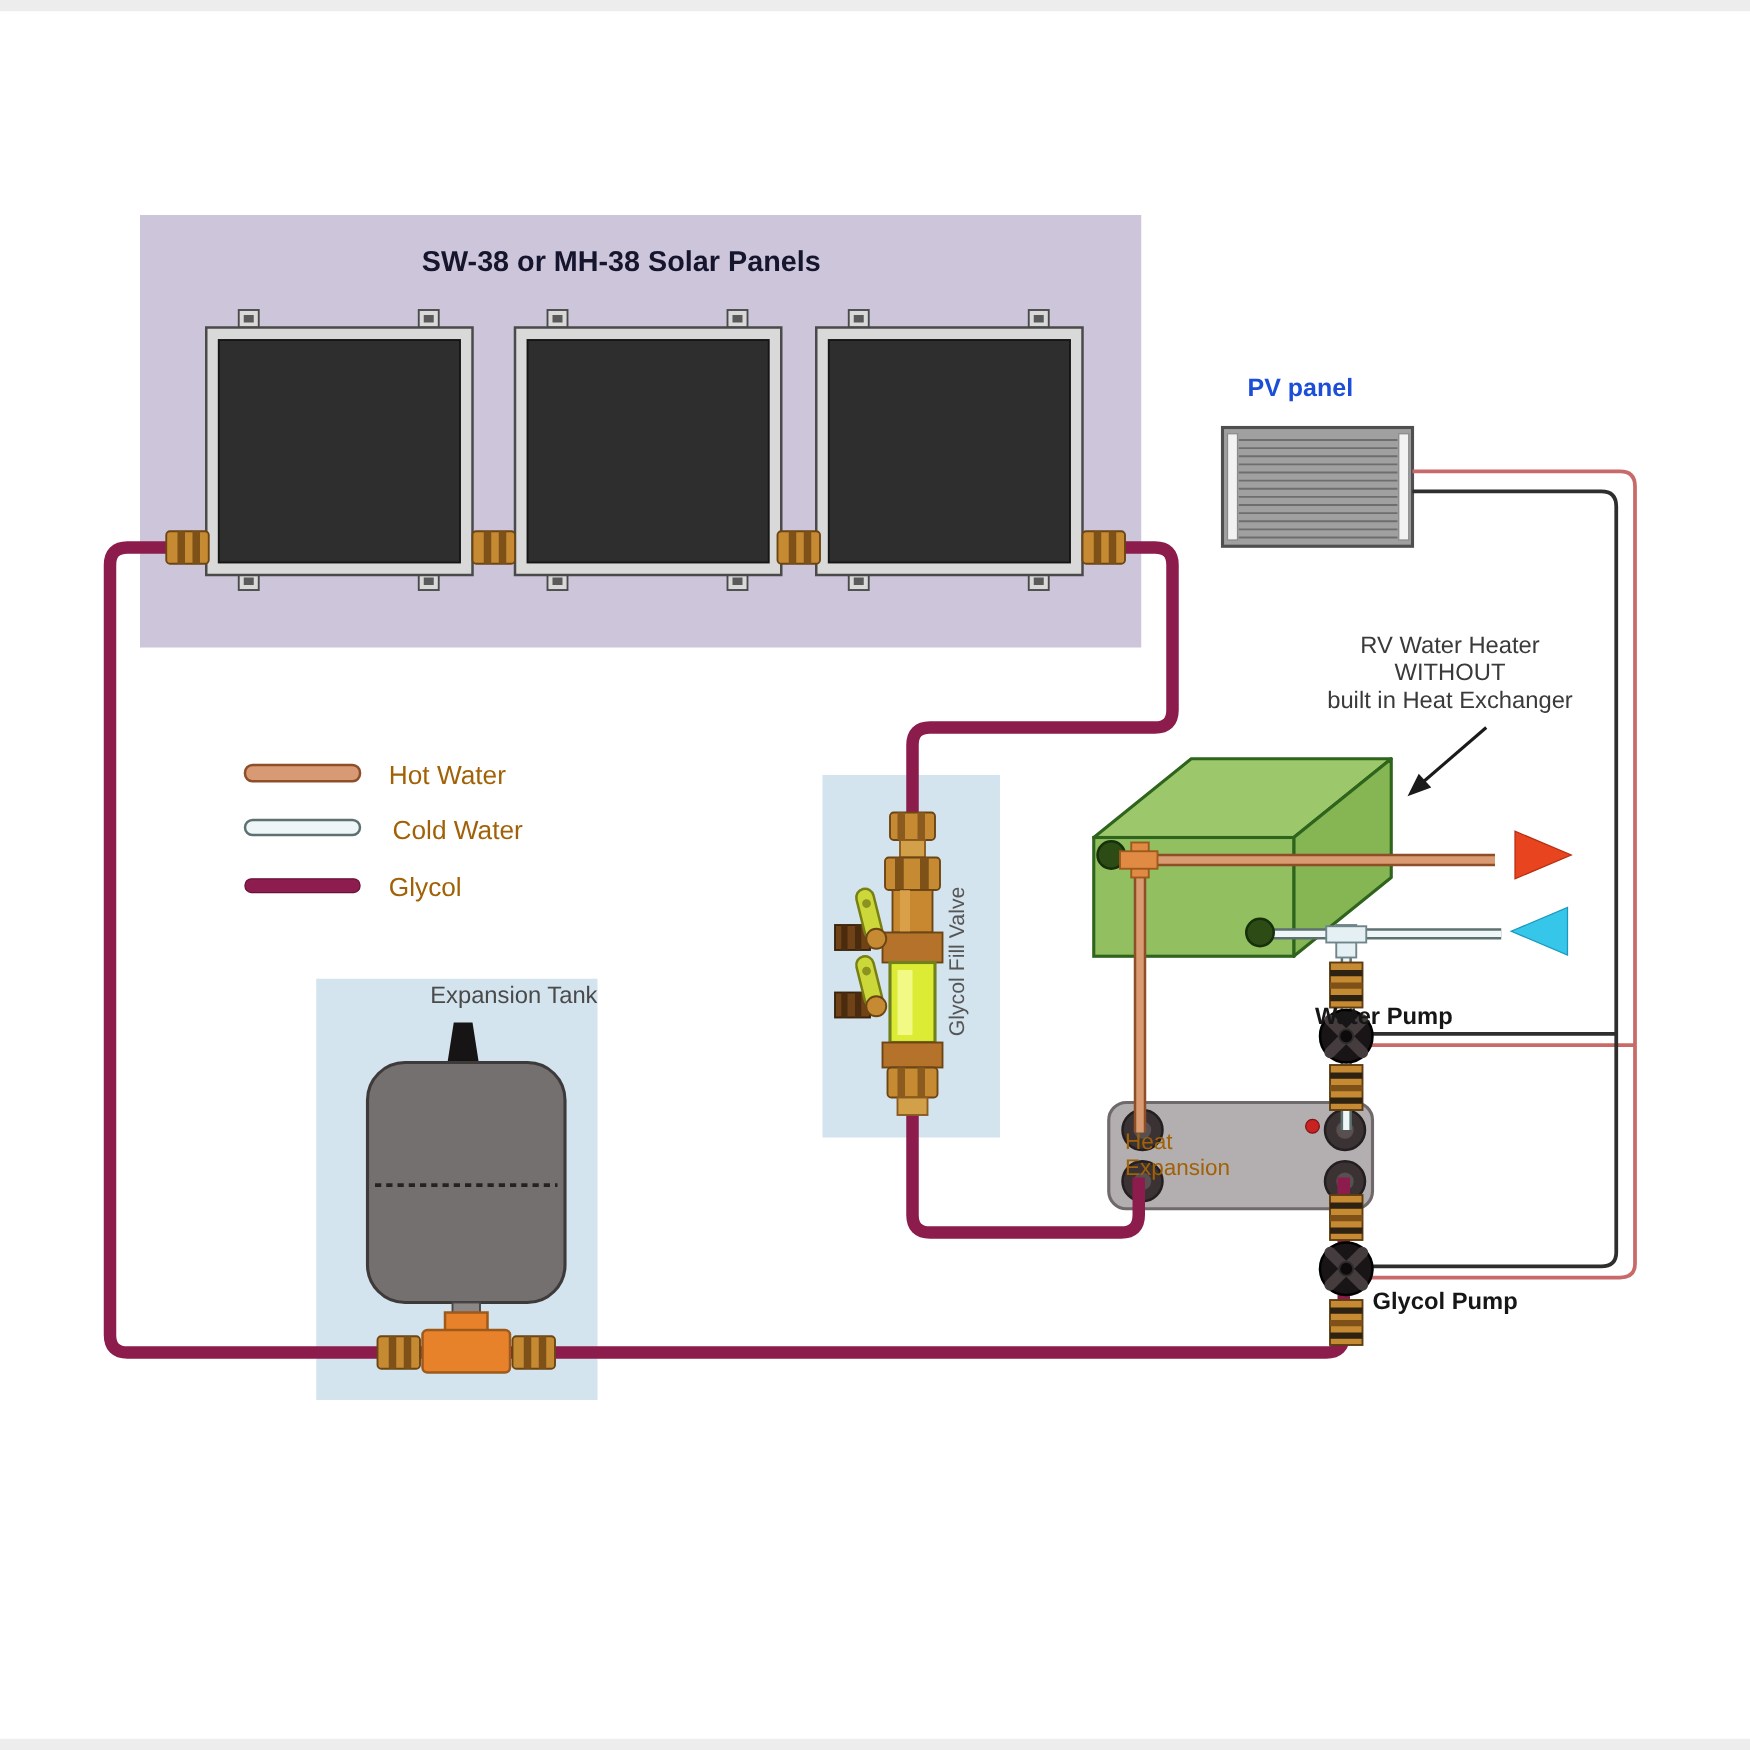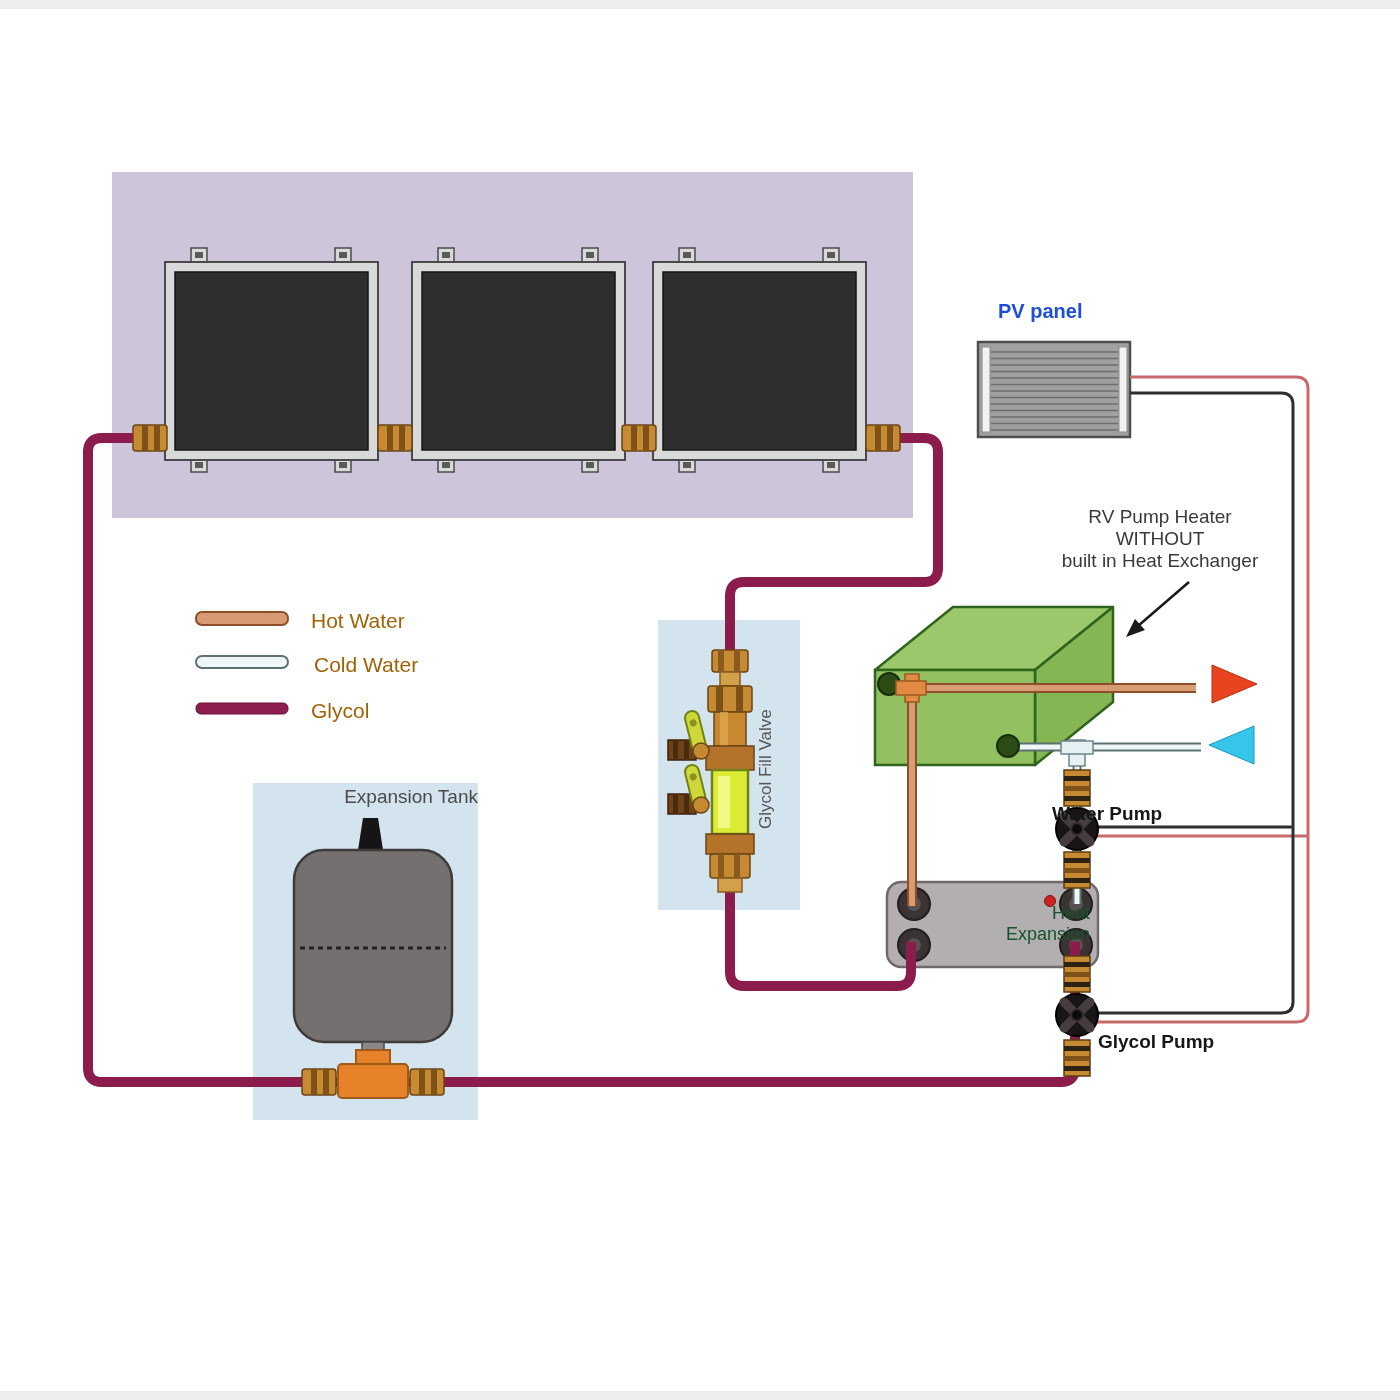--- a/index.html
+++ b/index.html
@@ -4,21 +4,21 @@
 <style>
   html,body{margin:0;padding:0;background:#fff;}
   #stage{position:relative;width:1400px;height:1400px;background:#ffffff;overflow:hidden;
          font-family:"Liberation Sans", sans-serif;}
   #scene{position:absolute;left:0;top:0;}
   .lbl{position:absolute;color:#3a3a3a;white-space:nowrap;}
   .title{font-size:23px;font-weight:bold;color:#15152e;text-align:center;width:440px;}
   .pv{font-size:20px;font-weight:bold;color:#1d4ed8;}
   .note{font-size:19px;color:#3a3a3a;text-align:center;width:260px;line-height:22px;}
   .legend{font-size:21px;color:#a16207;}
-  .hx{font-size:18px;color:#14532d;text-align:right;width:190px;line-height:21px;}
+  .hx{font-size:18px;color:#a16207;text-align:left;width:190px;line-height:21px;}
   .pump{font-size:19px;font-weight:bold;color:#161616;}
   .tank{font-size:19px;color:#4a4a4a;text-align:center;width:220px;}
   .vvalve{font-size:17px;color:#555;writing-mode:vertical-rl;transform:rotate(180deg);
           height:170px;text-align:center;}
 </style>
 </head>
 <body>
 
 <div id="stage">
 <svg id="scene" width="1400" height="1400" viewBox="0 0 1400 1400">
@@ -232,24 +232,25 @@
     <circle cx="1077" cy="1015" r="5.5" fill="#0c0a0a" stroke="#2e2a2b" stroke-width="1.5"></circle>
   </g>
 
   <g>
     <rect x="196" y="612" width="92" height="13" rx="6" stroke="#8d4e28" stroke-width="2" fill="#d89a74"></rect>
     <rect x="196" y="656" width="92" height="12" rx="6" stroke="#5d7270" stroke-width="2" fill="#eef6f7"></rect>
     <rect x="196" y="703" width="92" height="11" rx="5" stroke="#6b123a" stroke-width="1" fill="#8e1d4f"></rect>
   </g>
 </svg>
 
+<div class="lbl title" style="left:277px;top:196px;">SW-38 or MH-38 Solar Panels</div>
 <div class="lbl pv" style="left:998px;top:300px;">PV panel</div>
 
 <div class="lbl note" style="left:1030px;top:506px;">
-  <div>RV Pump Heater</div>
+  <div>RV Water Heater</div>
   <div>WITHOUT</div>
   <div>built in Heat Exchanger</div>
 </div>
 
 <div class="lbl legend" style="left:311px;top:609px;">Hot Water</div>
 <div class="lbl legend" style="left:314px;top:653px;">Cold Water</div>
 <div class="lbl legend" style="left:311px;top:699px;text-align:center;">Glycol</div>
 
 <div class="lbl vvalve" style="left:756px;top:684px;">Glycol Fill Valve</div>
 <div class="lbl tank" style="left:258px;top:786px;text-align:right;">Expansion Tank</div>

